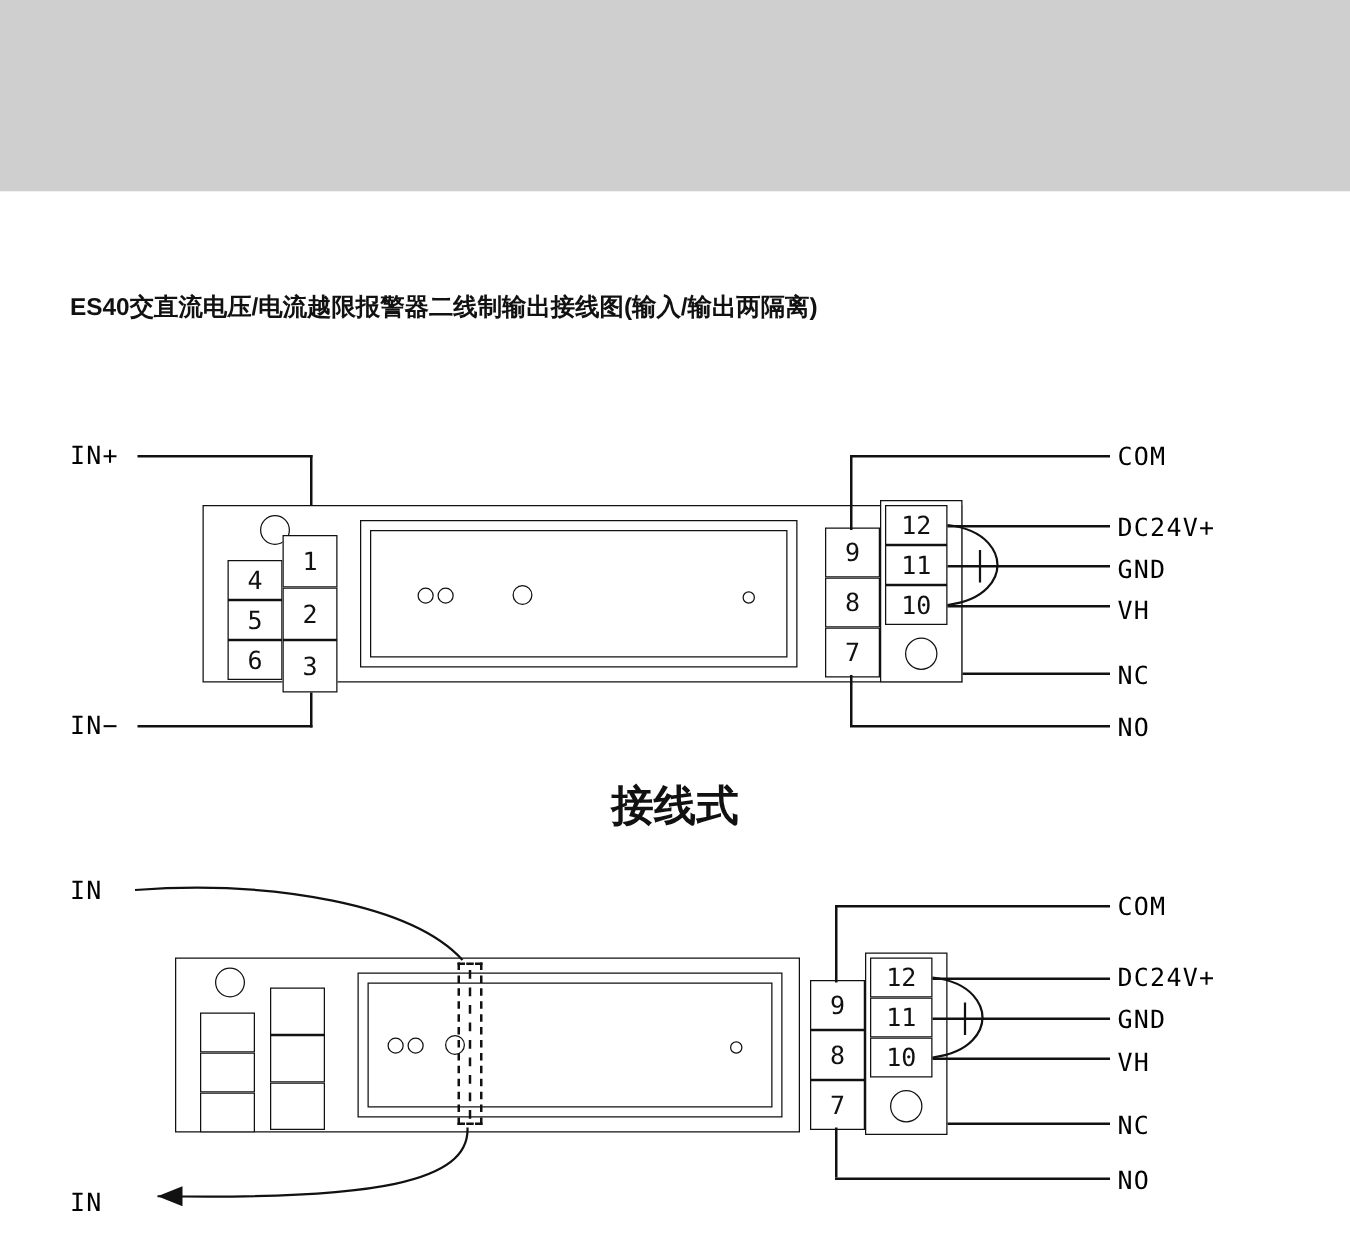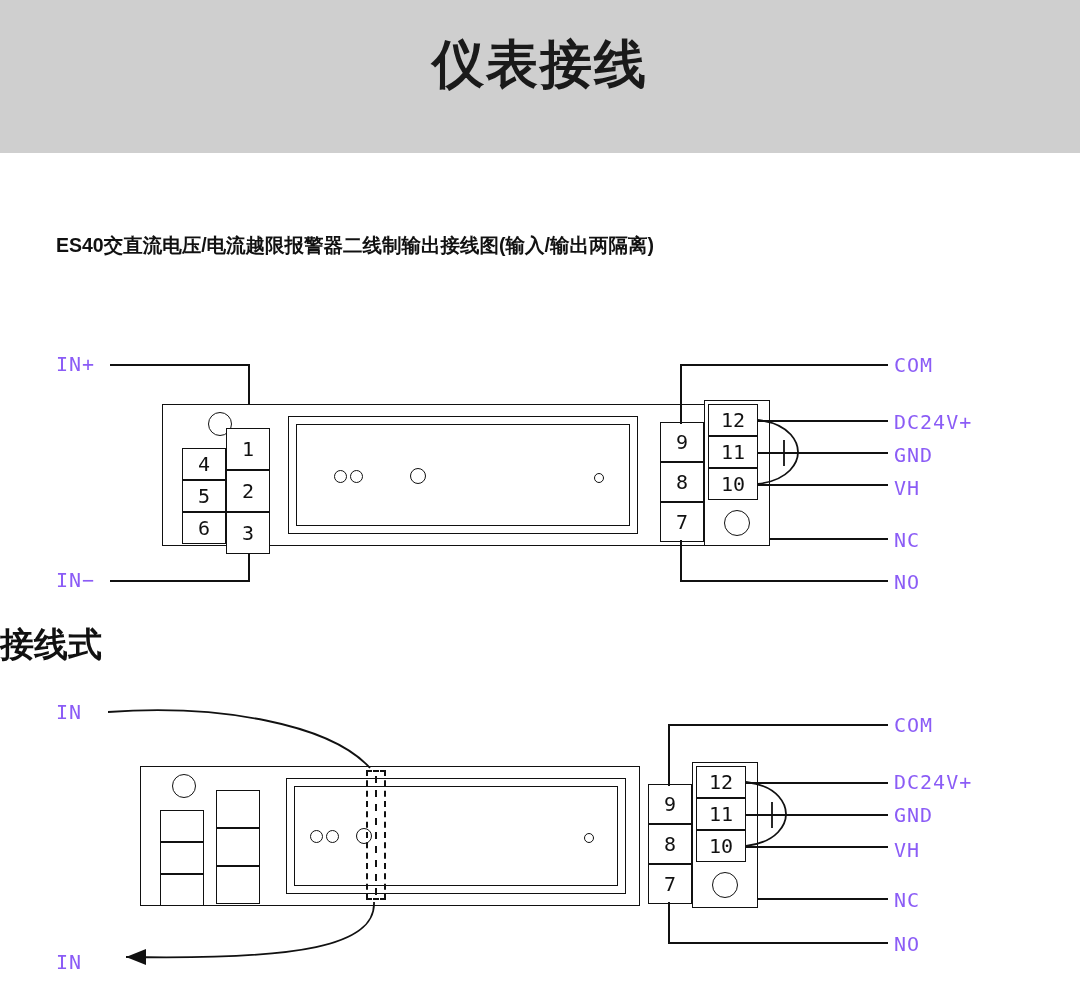--- a/index.html
+++ b/index.html
@@ -53,31 +53,31 @@
     font-size: 19.5px;
     color: #111;
     font-weight: bold;
     white-space: nowrap;
   }
 
   .mid-title {
     position: absolute;
     left: 0; top: 622px;
     width: 1080px;
-    text-align: left;
+    text-align: center;
     font-size: 34px;
     font-weight: bold;
     color: #111;
   }
 
   
   .lbl {
     position: absolute;
     font-size: 20px;
-    color: #8b5cf6;
+    color: #000000;
     font-family: "DejaVu Sans Mono", monospace;
     white-space: nowrap;
     letter-spacing: 1px;
   }
   .wire {
     position: absolute;
     background: #111;
   }
   .hw { height: 1.6px; }
   .vw { width: 1.6px; }
@@ -123,21 +123,20 @@
     position: absolute;
     border: 1.8px solid #111;
     box-sizing: border-box;
     background: #fff;
   }
 </style>
 </head>
 <body>
 
 <div class="banner">
-  <div class="banner-title">仪表接线</div>
 </div>
 
 <div class="caption">ES40交直流电压/电流越限报警器二线制输出接线图(输入/输出两隔离)</div>
 
 <div class="mid-title">接线式</div>
 
 <div class="lbl" style="left:56px; top:352px;">IN+</div>
 <div class="lbl" style="left:56px; top:568px;">IN−</div>
 
 <div class="wire hw" style="left:110px; top:364px; width:140px;"></div>

